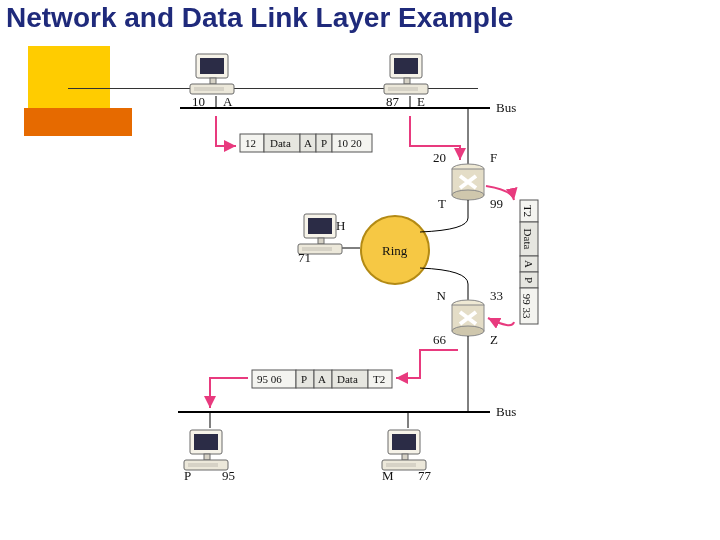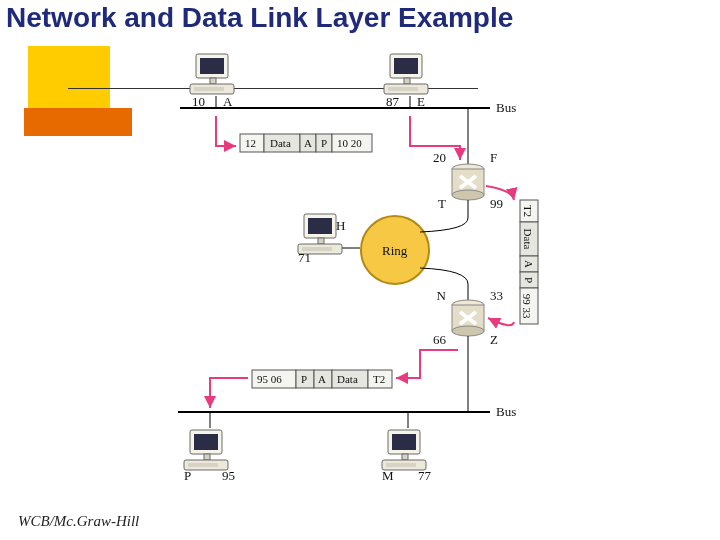--- a/index.html
+++ b/index.html
@@ -19,21 +19,20 @@
   .cellshade { stroke: #555; stroke-width: 1; fill: #e6e6e0; }
 </style>
 </head>
 <body>
 <div class="stage">
 
 <div class="title">Network and Data Link Layer Example</div>
 <div class="deco-yellow"></div>
 <div class="deco-orange"></div>
 <div class="narrow-line"></div>
-<div class="footer">WCB/Mc.Graw-Hill</div>
 
 <svg width="720" height="540">
   <defs>
     <marker id="arrP" markerWidth="8" markerHeight="8" refX="6" refY="3" orient="auto">
       <path d="M0,0 L6,3 L0,6 Z" fill="#e83a7e"></path>
     </marker>
     <g id="pc">
       <rect x="-20" y="-28" width="32" height="24" rx="2" fill="#f6f3e9" stroke="#6b6b6b"></rect>
       <rect x="-16" y="-24" width="24" height="16" fill="#2b2c46"></rect>
       <rect x="-6" y="-4" width="6" height="6" fill="#d6d2c6" stroke="#6b6b6b"></rect>

